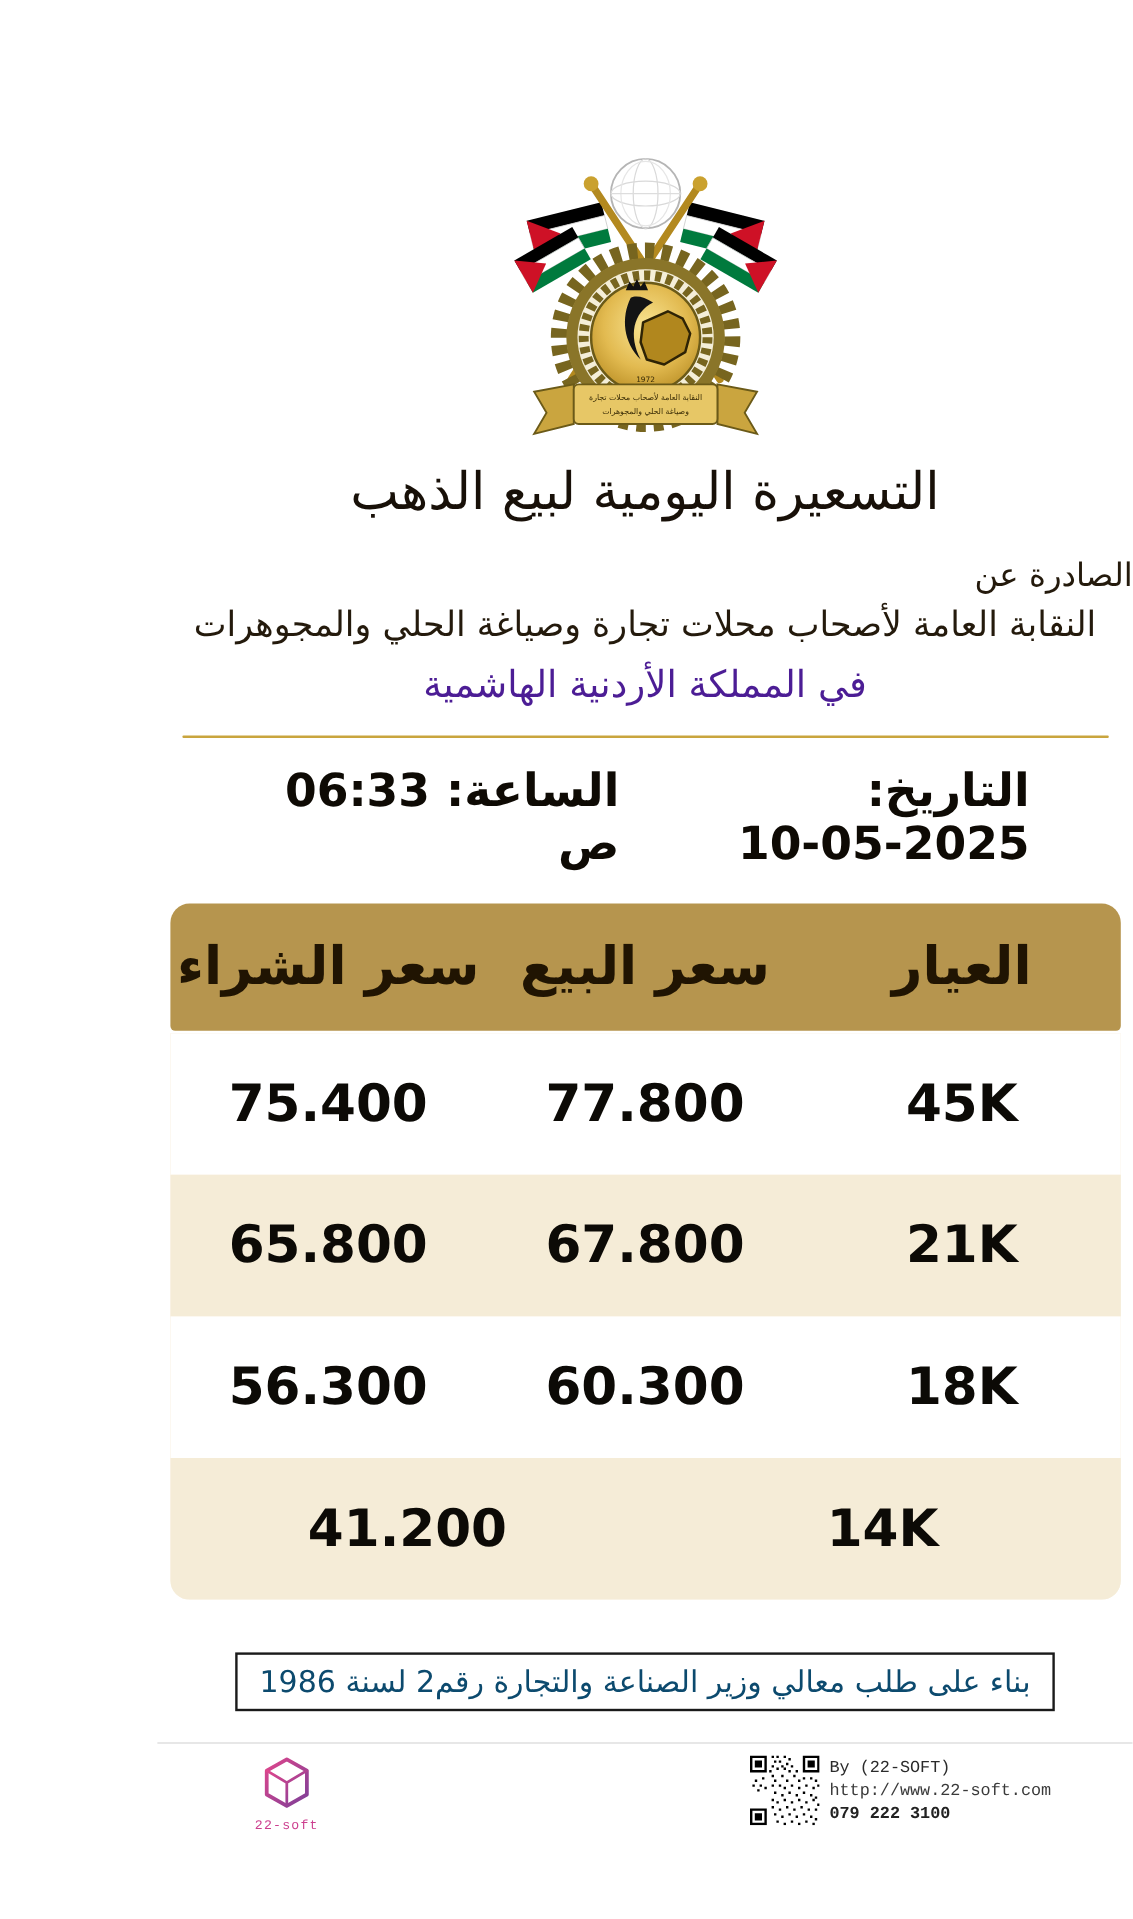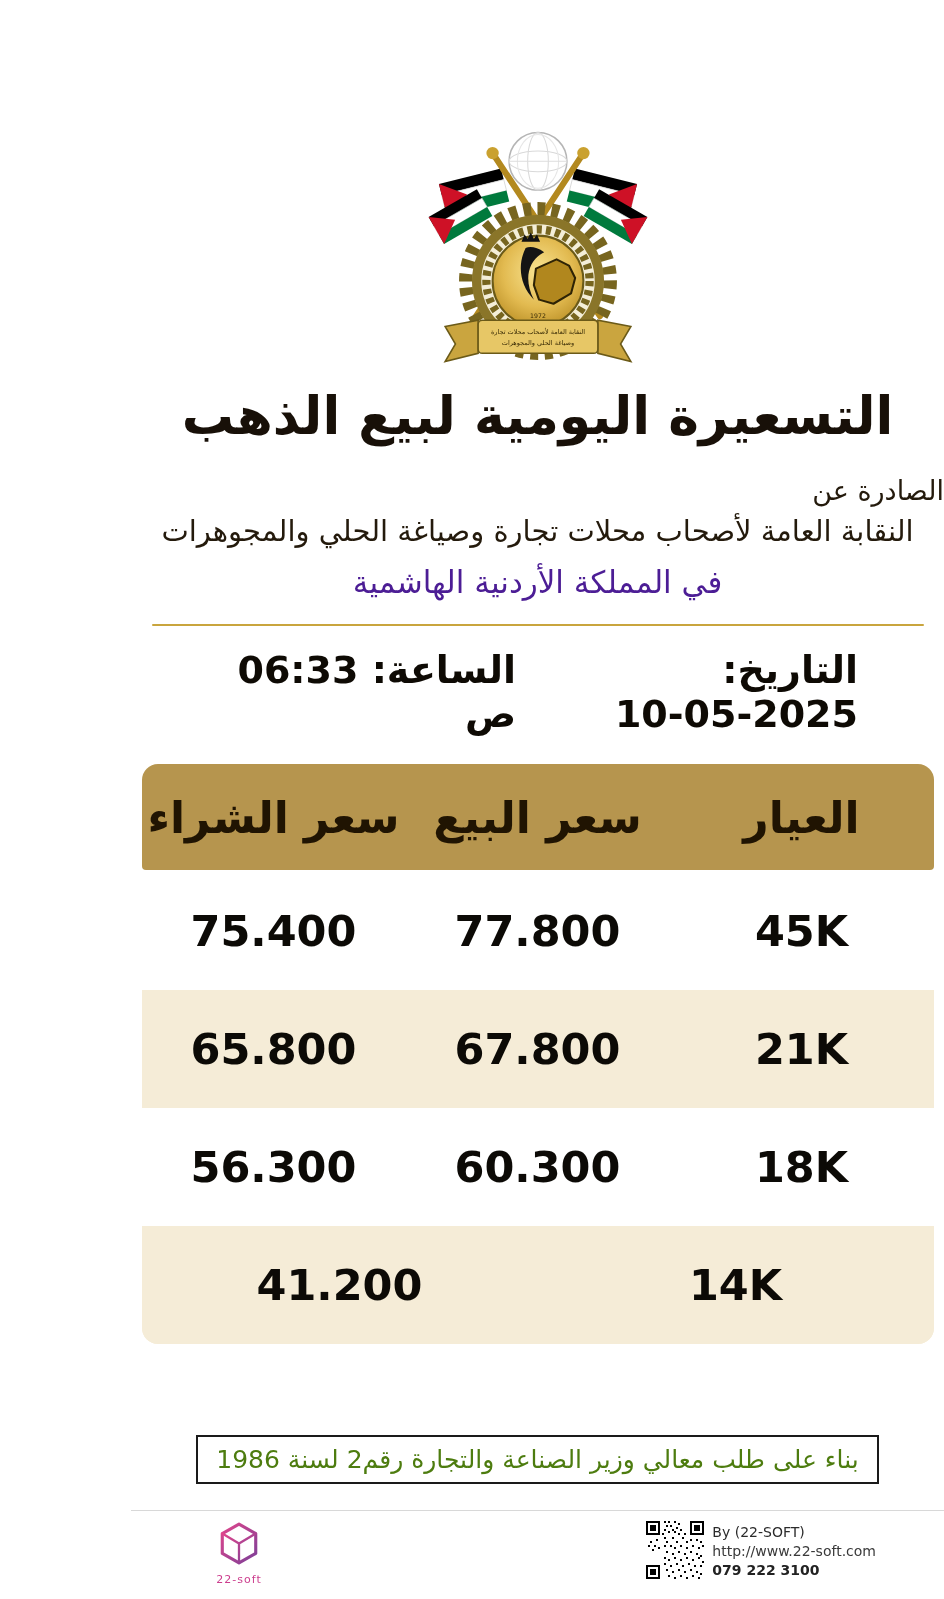--- a/index.html
+++ b/index.html
@@ -20,22 +20,22 @@
   
   .emblem {
     display: block;
     width: 248px;
     height: 258px;
     margin: 118px auto 0;
   }
   
   .title {
     text-align: center;
-    font-size: 52px;
-    font-weight: bold;
+    font-size: 43px;
+    font-weight: normal;
     color: #181008;
     margin-top: 8px;
     line-height: 1.25;
   }
   .issued {
     text-align: right;
     font-size: 27px;
     margin-top: 26px;
     color: #241a0c;
   }
@@ -102,34 +102,34 @@
   .t-row:nth-child(odd) { background: #ffffff; }
   .t-row:nth-child(even) { background: #f5ecd7; }
   .cell { flex: 1; text-align: center; }
   
   .note-wrap { text-align: center; margin-top: 44px; }
   .note {
     display: inline-block;
     border: 2px solid #1a1a1a;
     padding: 8px 18px;
     font-size: 25px;
-    color: #4d7c0f;
+    color: #0c4a6e;
     background: #ffffff;
-    margin-top: 47px;
   }
   
   .divider {
     margin-top: 26px;
     border-top: 1px solid #d8d8d8;
   }
   .bottom {
     display: flex;
     justify-content: space-between;
     align-items: flex-start;
     padding: 10px 68px 0 68px;
+    font-family: Liberation Mono, monospace;
   }
   .credit {
     display: flex;
     direction: ltr;
     gap: 8px;
     align-items: flex-start;
   }
   .credit-text {
     direction: ltr;
     text-align: left;

